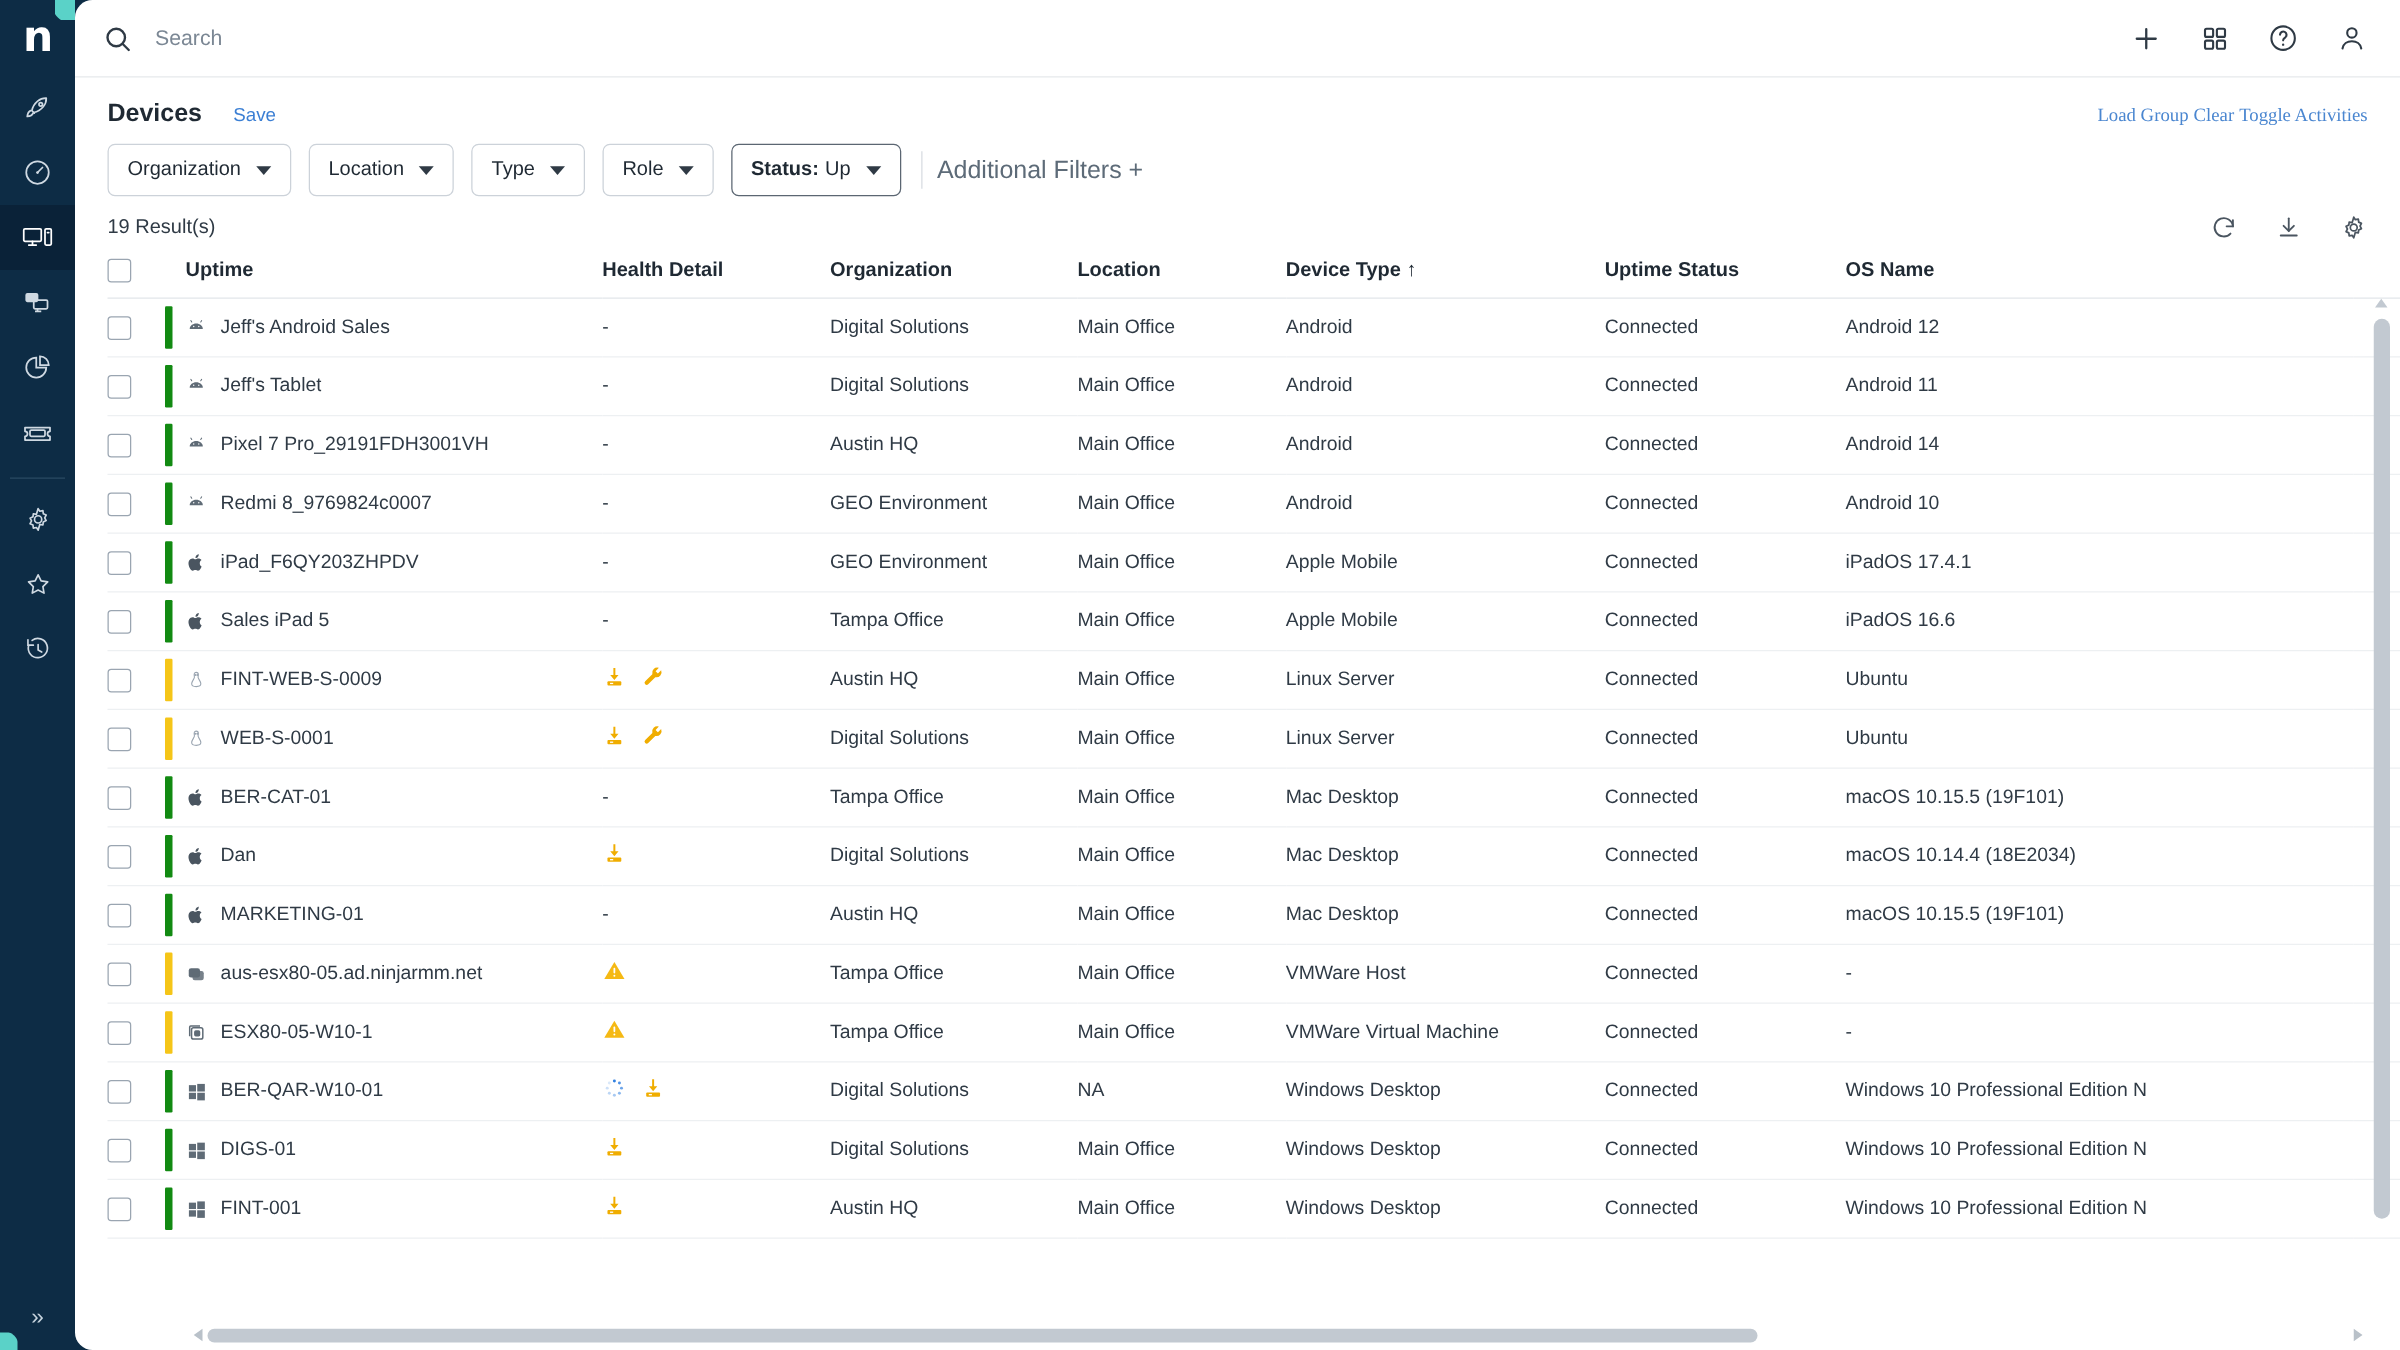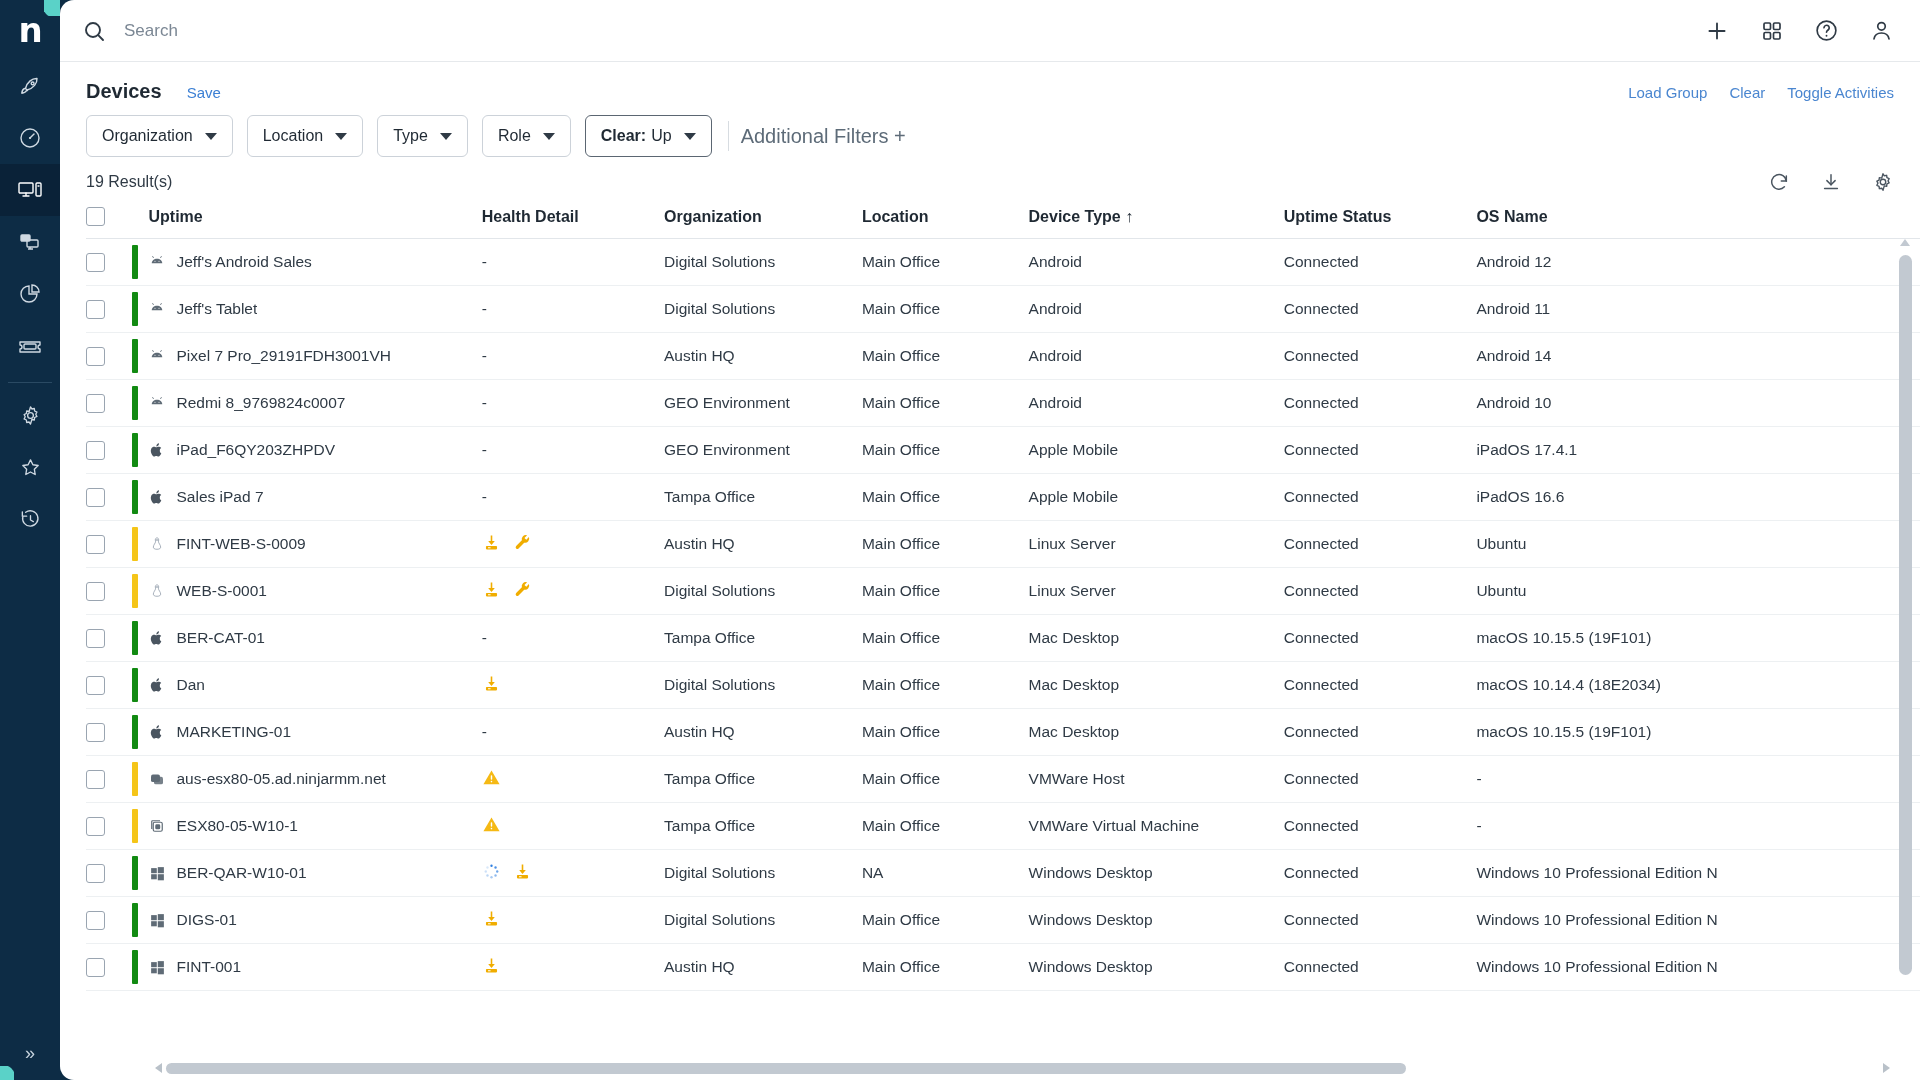--- a/index.html
+++ b/index.html
@@ -83,21 +83,21 @@
   .topbar-actions { display: flex; align-items: center; gap: 30px; color: #2f3a45; }
   .topbar-actions .tb-ico { cursor: pointer; display: flex; }
 
   
   .page-head {
     padding: 18px 26px 0 26px;
     display: flex; align-items: baseline;
   }
   .page-title { font-size: 20px; font-weight: 700; color: #1f2933; }
   .save-link { font-size: 15px; color: #3b7fd4; margin-left: 25px; cursor: pointer; }
-  .head-right { margin-left: auto; display: flex; gap: 22px; }
+  .head-right { margin-left: auto; display: flex; gap: 4px; font-family: Liberation Serif, serif; }
   .head-right a { font-size: 15px; color: #4a86d0; cursor: pointer; text-decoration: none; }
 
   
   .filters { padding: 12px 26px 0 26px; display: flex; align-items: center; }
   .pill {
     height: 42px; border: 1px solid #ccd2d9; border-radius: 6px;
     background: #fff; display: flex; align-items: center; gap: 12px;
     padding: 0 15px; margin-right: 14px; cursor: pointer;
     font-size: 16px; color: #1f2933;
   }
@@ -366,21 +366,21 @@
       </div>
       <div class="pill">
         <span>Type</span>
         <span class="caret"></span>
       </div>
       <div class="pill">
         <span>Role</span>
         <span class="caret"></span>
       </div>
       <div class="pill strong">
-        <span class="pl-key">Clear:</span>
+        <span class="pl-key">Status:</span>
         <span class="pl-val">Up</span>
         <span class="caret"></span>
       </div>
       <div class="divider-v"></div>
       <div class="addl">Additional Filters +</div>
     </div>
 
     <div class="results-bar">
       <div class="results-count">19 Result(s)</div>
       <div class="results-tools">
@@ -606,21 +606,21 @@
                 <div class="statusbar sb-green"></div>
               </td>
               <td>
                 <div class="devcell">
                   <span class="osicon">
                     <svg width="16" height="18" viewBox="0 0 24 24" fill="#4a5560">
                       <path d="M16.2 12.6c0-2.4 2-3.5 2.1-3.6-1.1-1.7-2.9-1.9-3.6-1.9-1.5-.2-3 .9-3.8.9s-2-.9-3.2-.9C6 7.1 4.4 8.1 3.5 9.7c-1.7 3-.4 7.4 1.2 9.8.8 1.2 1.8 2.5 3.1 2.4 1.2 0 1.7-.8 3.1-.8s1.9.8 3.2.8c1.3 0 2.2-1.2 3-2.4.9-1.4 1.3-2.7 1.3-2.8-.1 0-2.5-1-2.2-4.1z"></path>
                       <path d="M14 5.3c.7-.8 1.1-2 1-3.3-1 0-2.2.7-2.9 1.5-.6.7-1.2 1.9-1 3.1 1.1.1 2.2-.6 2.9-1.3z"></path>
                     </svg>
                   </span>
-                  <span class="devname">Sales iPad 7</span>
+                  <span class="devname">Sales iPad 5</span>
                 </div>
               </td>
               <td>
                 <div class="hd-icons">
                   <span class="dash">-</span>
                 </div>
               </td>
               <td><span class="nowrap">Tampa Office</span></td>
               <td><span class="nowrap">Main Office</span></td>
               <td><span class="nowrap">Apple Mobile</span></td>

